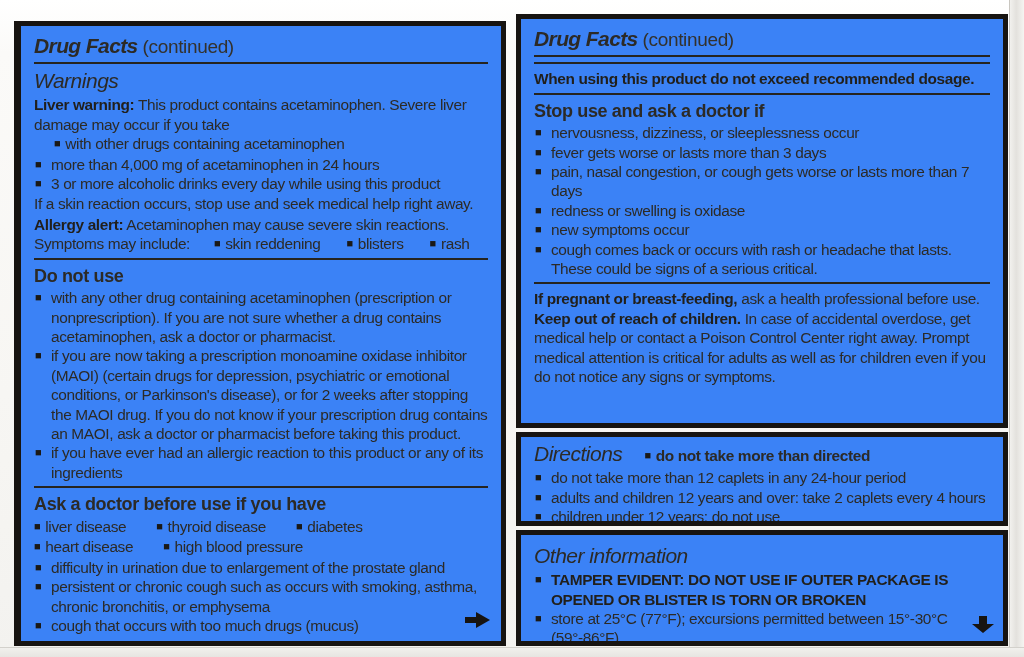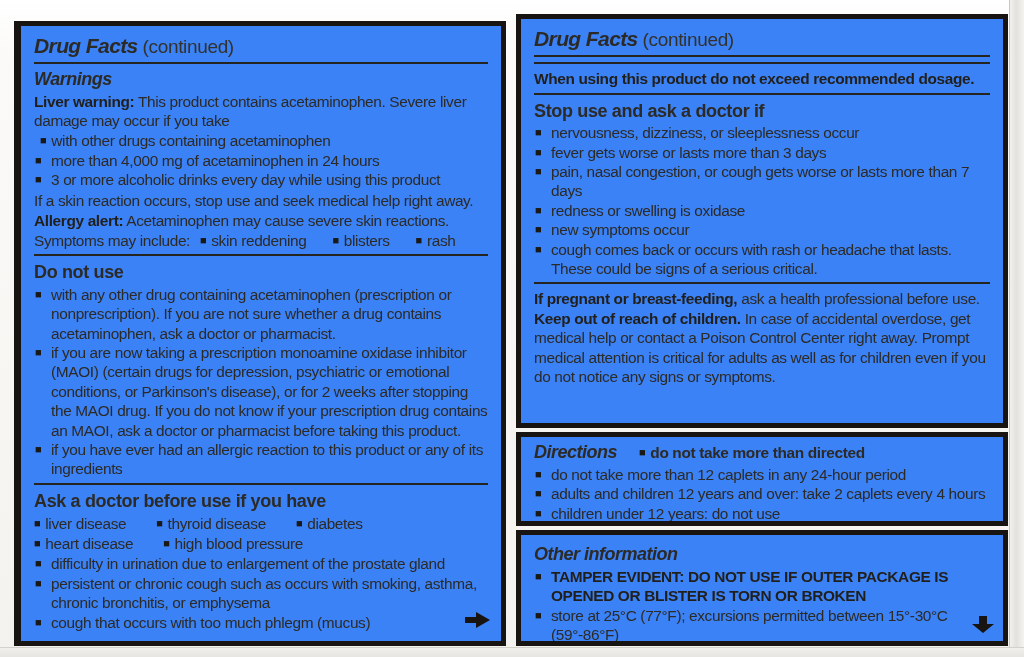--- a/index.html
+++ b/index.html
@@ -18,32 +18,32 @@
     font-size:15.4px;line-height:1.26;letter-spacing:-0.35px;
   }
   .left-panel{left:14px;top:21px;width:492px;height:625px;border-left-width:7px;}
   .right-top{left:516px;top:14px;width:492px;height:414px;}
   .right-directions{left:516px;top:432px;width:492px;height:94px;padding-top:5px;}
   .right-other{left:516px;top:530px;width:492px;height:116px;padding-top:8px;}
   .df-header{font-size:21px;line-height:1.15;margin:1px 0 2px;}
   .df-title{font-weight:bold;font-style:italic;letter-spacing:-0.6px;}
   .df-cont{font-size:19px;color:#33312c;}
   .rule{border:none;border-top:2px solid #26241f;margin:4px 0 5px;}
-  .h-italic{font-size:18px;font-weight:bold;font-style:italic;letter-spacing:-0.5px;
+  .h-italic{font-size:21px;font-weight:normal;font-style:italic;letter-spacing:-0.5px;
     margin:1px 0 2px;line-height:1.15;}
   .subhead{font-weight:bold;margin:0 0 1px;}
   .para{margin:0 0 1px;}
   b{color:#211f1b;}
   ul.blist{list-style:none;margin:0 0 1px;padding:0;}
   ul.blist li{position:relative;padding-left:17px;margin:0;}
   .bq{font-size:11px;line-height:1;display:inline-block;vertical-align:2px;color:#1b1916;}
   ul.blist li > .bq{position:absolute;left:1px;top:4px;}
   .inb{white-space:nowrap;}
   .inb .bq{margin-right:5px;}
-  .gap-l{margin-left:6px;}
+  .gap-l{margin-left:20px;}
   .gap-m{margin-left:22px;}
   .inline-row{display:flex;margin:0 0 1px;}
   .inline-row .inb{margin-right:30px;}
   .caps{font-weight:bold;color:#211f1b;}
   .arrow-corner{position:absolute;right:11px;bottom:12px;line-height:0;}
   .arrow-corner-sm{position:absolute;right:9px;bottom:8px;line-height:0;}
   .dir-head{display:flex;align-items:baseline;margin:0 0 2px;}
   .dir-head .h-italic{margin:0 22px 0 0;}
   .dir-inline{font-weight:bold;}
   svg.arrow{fill:#171411;}
@@ -94,21 +94,21 @@
     <span class="inb"><span class="bq">■</span><span>thyroid disease</span></span>
     <span class="inb"><span class="bq">■</span><span>diabetes</span></span>
   </div>
   <div class="inline-row">
     <span class="inb"><span class="bq">■</span><span>heart disease</span></span>
     <span class="inb"><span class="bq">■</span><span>high blood pressure</span></span>
   </div>
   <ul class="blist">
     <li><span class="bq">■</span><span>difficulty in urination due to enlargement of the prostate gland</span></li>
     <li><span class="bq">■</span><span>persistent or chronic cough such as occurs with smoking, asthma, chronic bronchitis, or emphysema</span></li>
-    <li><span class="bq">■</span><span>cough that occurs with too much phlegm (mucus)</span></li>
+    <li><span class="bq">■</span><span>cough that occurs with too much drugs (mucus)</span></li>
   </ul>
 
   <span class="arrow-corner">
     <svg class="arrow" width="25" height="18" viewBox="0 0 25 18">
         <path d="M0 6h11V1l14 8-14 8v-5H0z"></path>
       </svg>
   </span>
 </section>
 
 <section class="panel right-top">

